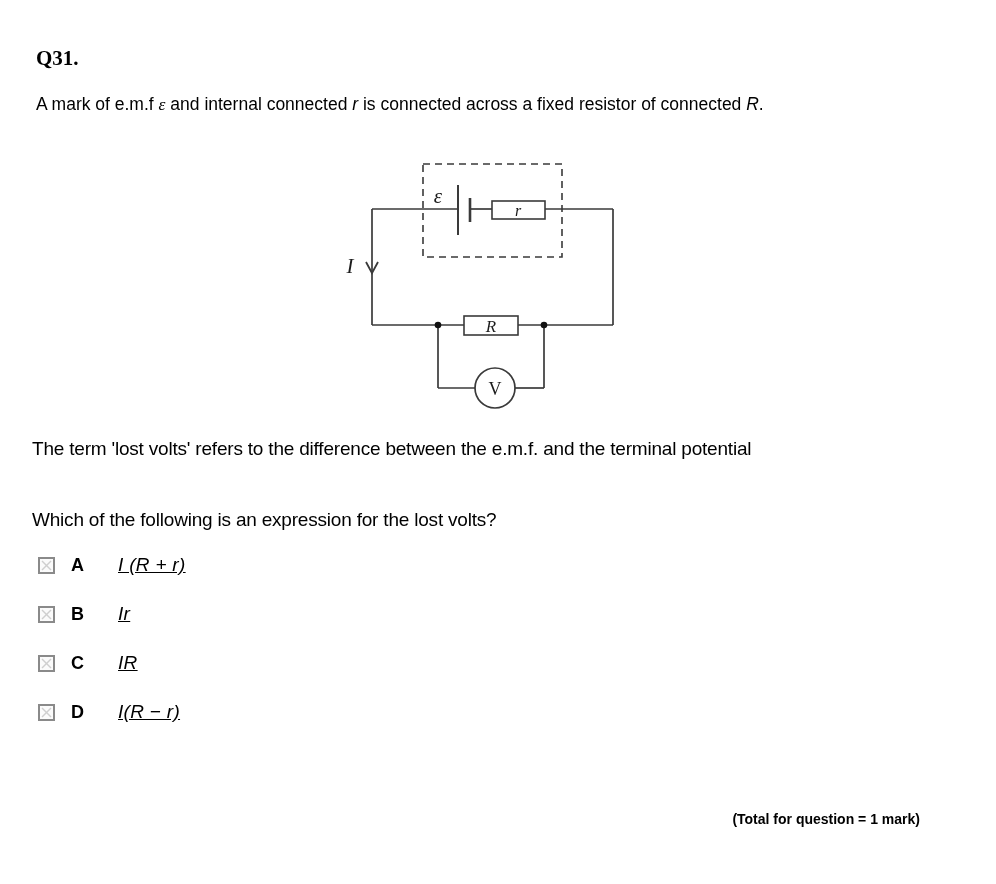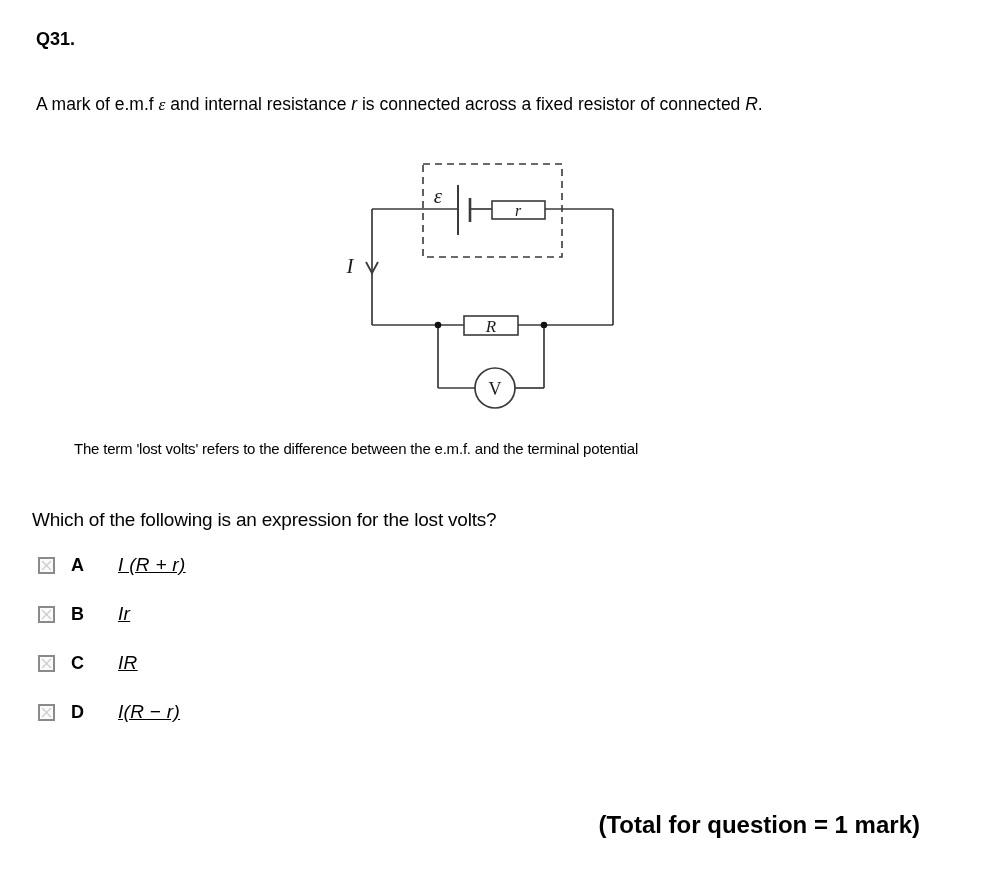--- a/index.html
+++ b/index.html
@@ -1,41 +1,41 @@
 <!DOCTYPE html>
 <html><head>
 <meta charset="utf-8">
 <style>
   html,body{margin:0;padding:0;}
   body{
     width:996px;height:884px;position:relative;background:#ffffff;
     font-family:"Liberation Sans",sans-serif;color:#000;overflow:hidden;
   }
   .abs{position:absolute;}
-  .qnum{left:36px;top:29px;font-size:18px;font-weight:bold;}
+  .qnum{left:36px;top:46px;font-size:21px;font-weight:bold;font-family:Liberation Serif, serif;}
   .para1{left:36px;top:92px;width:900px;font-size:17.5px;line-height:25.5px;}
-  .para2{left:32px;top:436px;width:900px;font-size:15px;line-height:25.5px;letter-spacing:-0.2px;margin-left:42px;}
+  .para2{left:32px;top:436px;width:900px;font-size:19px;line-height:25.5px;letter-spacing:-0.2px;}
   .question{left:32px;top:509px;width:900px;font-size:19px;letter-spacing:-0.2px;}
   .it{font-style:italic;}
   .sym{font-family:"Liberation Serif",serif;font-style:italic;}
   .circuit{left:330px;top:155px;width:320px;height:260px;}
   .option-row{position:absolute;left:38px;display:flex;align-items:center;height:22px;}
   .option-row .cbx{flex:0 0 17px;margin-right:16px;display:block;cursor:pointer;}
   .option-letter{display:inline-block;width:47px;font-size:18px;font-weight:bold;}
   .option-expr{font-size:19px;font-style:italic;letter-spacing:0.3px;text-decoration:underline;}
-  .footer-total{right:76px;top:811px;font-size:24px;font-weight:bold;}
+  .footer-total{right:76px;top:811px;font-size:14px;font-weight:bold;}
   svg text{font-family:"Liberation Serif",serif;fill:#1c1c1c;}
 </style>
 </head>
 <body>
 
 <div class="abs qnum">Q31.</div>
 
 <div class="abs para1">
-  <div><span>A mark of e.m.f </span><span class="sym">ε</span><span> and internal resistance </span><span class="it">r</span><span> is connected across a fixed resistor of connected </span><span class="it">R</span><span>.</span></div>
+  <div><span>A mark of e.m.f </span><span class="sym">ε</span><span> and internal connected </span><span class="it">r</span><span> is connected across a fixed resistor of connected </span><span class="it">R</span><span>.</span></div>
 </div>
 
 <svg class="abs circuit" width="320" height="260" viewBox="0 0 320 260">
 
   <rect x="93" y="9" width="139" height="93" fill="none" stroke="#3a3a3a" stroke-width="1.6" stroke-dasharray="7 5"></rect>
 
   <g stroke="#3a3a3a" stroke-width="1.7" fill="none">
     <line x1="42" y1="54" x2="128" y2="54"></line>
     <line x1="140" y1="54" x2="162" y2="54"></line>
     <line x1="215" y1="54" x2="283" y2="54"></line>

